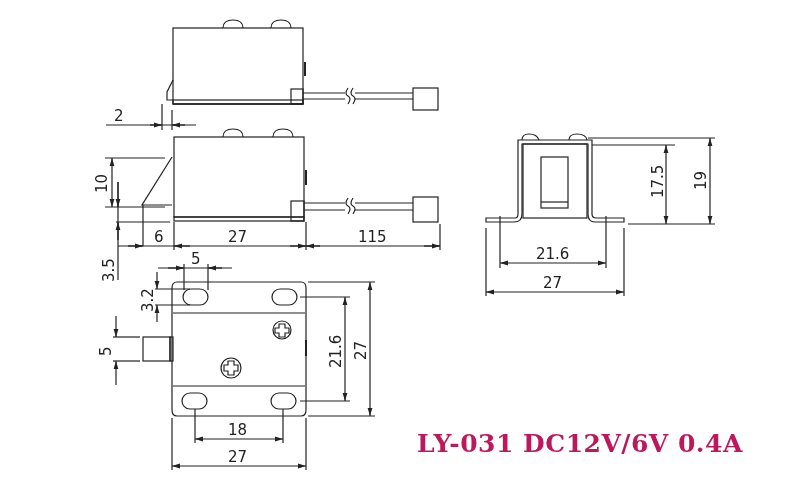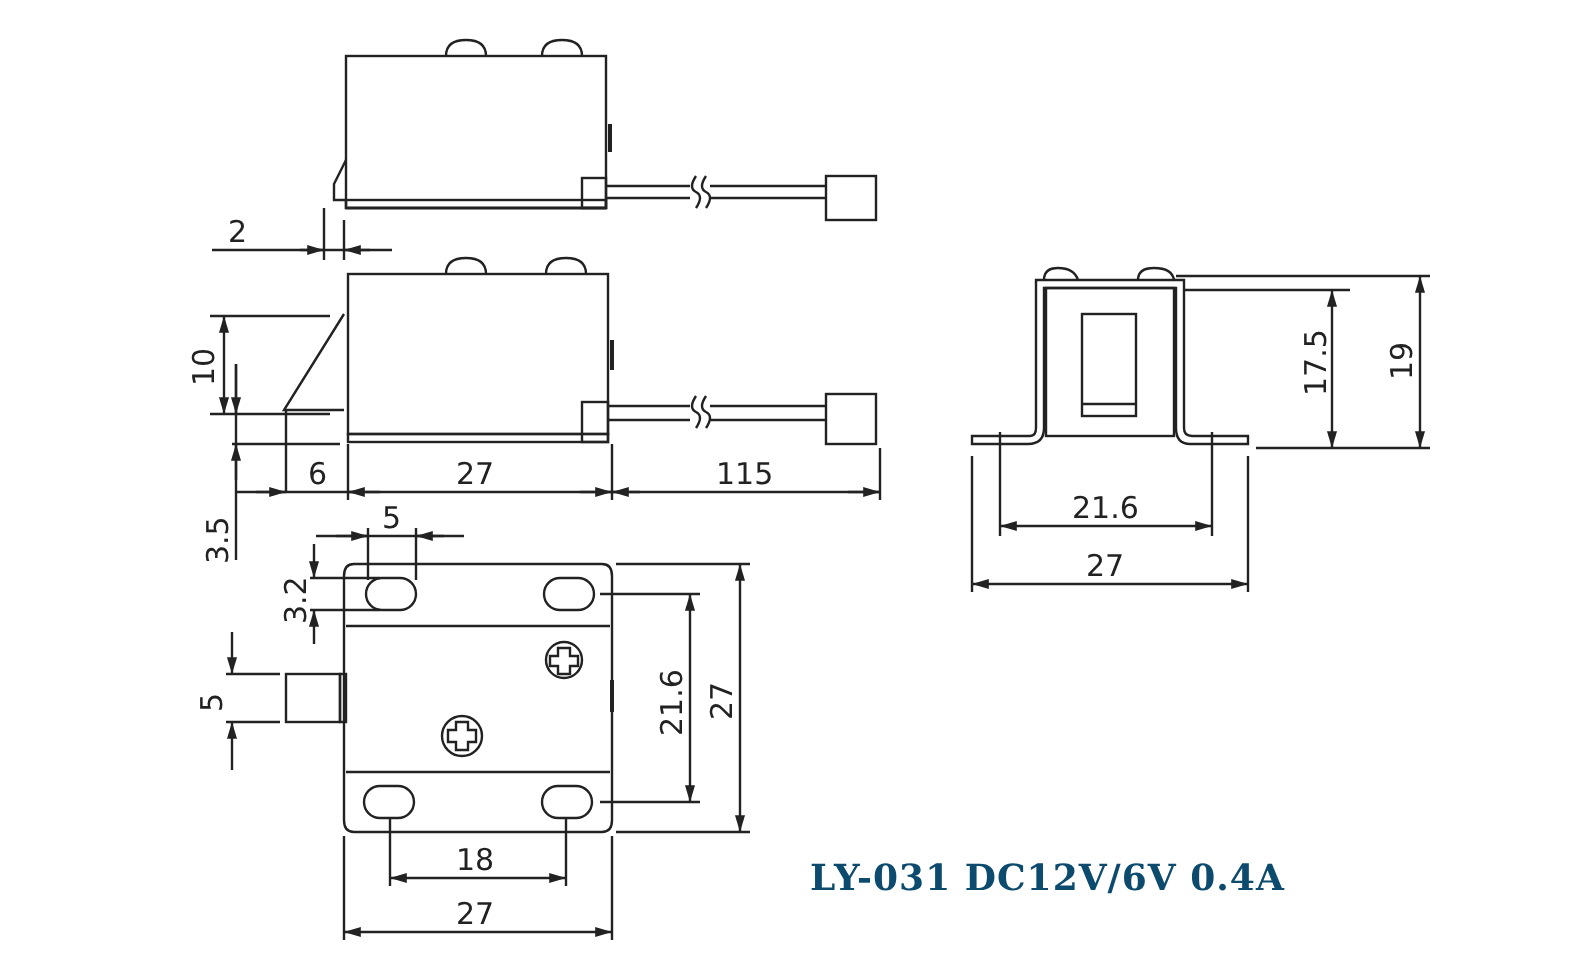--- a/index.html
+++ b/index.html
@@ -1,22 +1,22 @@
 <!DOCTYPE html>
 <html><head>
 <meta charset="utf-8">
 <style>
   html, body { margin:0; padding:0; background:#ffffff; }
   body { width:797px; height:490px; overflow:hidden; position:relative; font-family:"DejaVu Sans", sans-serif; }
   #drawing { position:absolute; left:0; top:0; width:797px; height:490px; }
   svg text.dim { font-family:"DejaVu Sans", sans-serif; font-size:15px; fill:#222; }
   .title {
-    position:absolute; left:405px; top:429px;
-    font-family:"DejaVu Serif", serif; font-weight:bold; font-size:18px;
-    color:#0c4a6e; letter-spacing:0.5px; white-space:nowrap;
+    position:absolute; left:417px; top:429px;
+    font-family:"DejaVu Serif", serif; font-weight:bold; font-size:25px;
+    color:#be185d; letter-spacing:0.5px; white-space:nowrap;
   }
 </style>
 </head>
 <body>
 
 <svg id="drawing" viewBox="0 0 797 490" xmlns="http://www.w3.org/2000/svg">
   <defs>
     <marker id="arr" viewBox="0 0 10 10" refX="10" refY="5" markerWidth="7" markerHeight="7" orient="auto-start-reverse">
       <path d="M0,2 L10,5 L0,8 z" fill="#222"></path>
     </marker>

